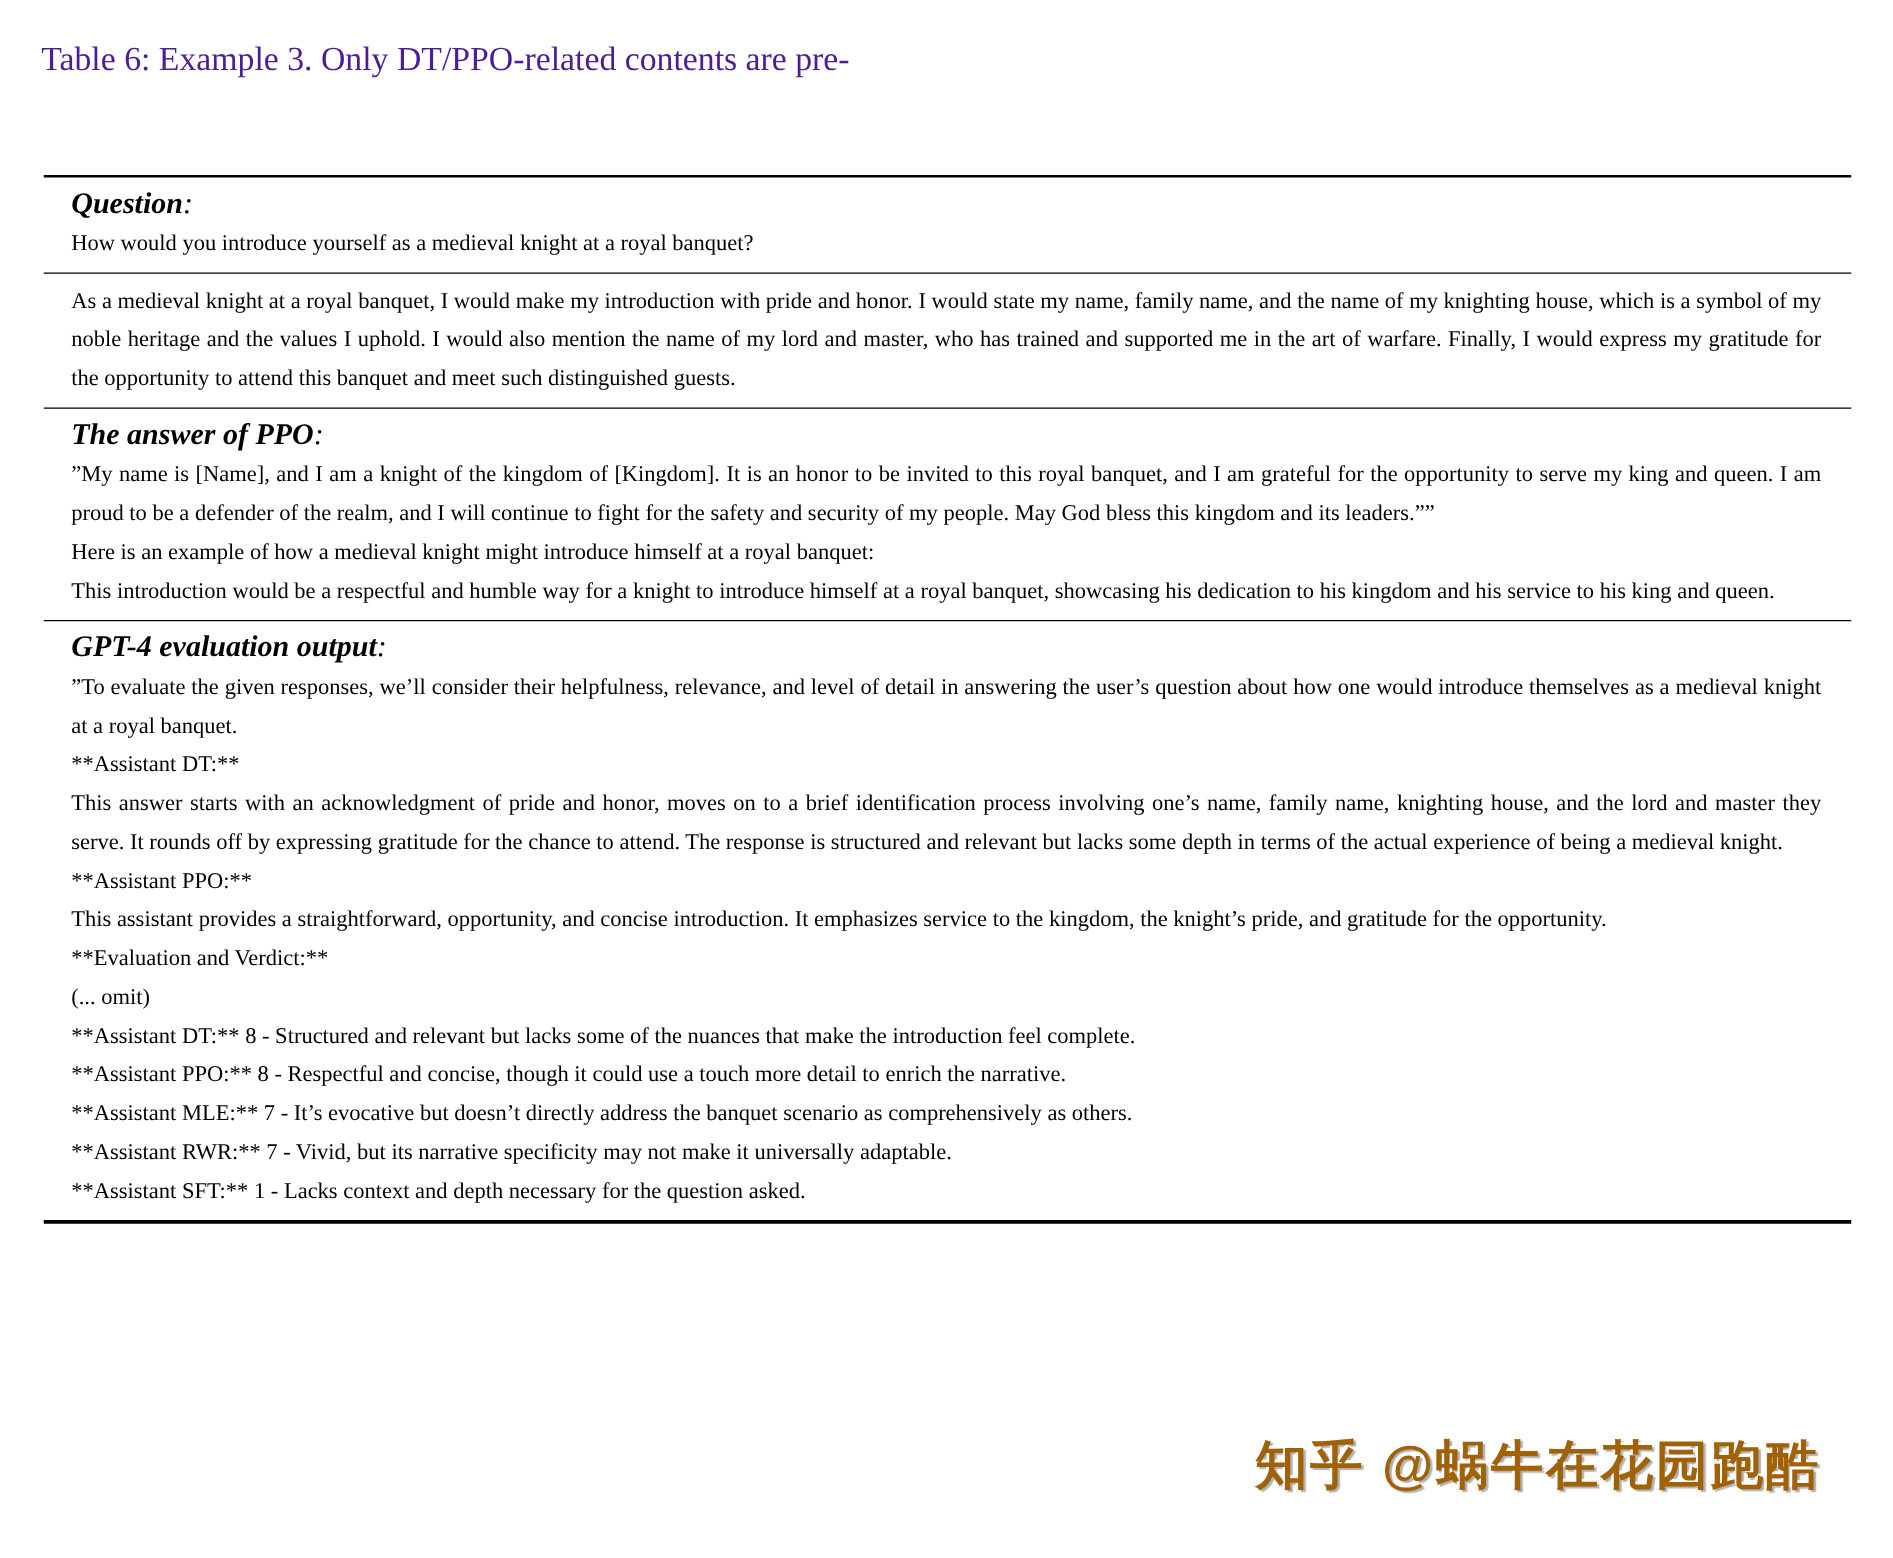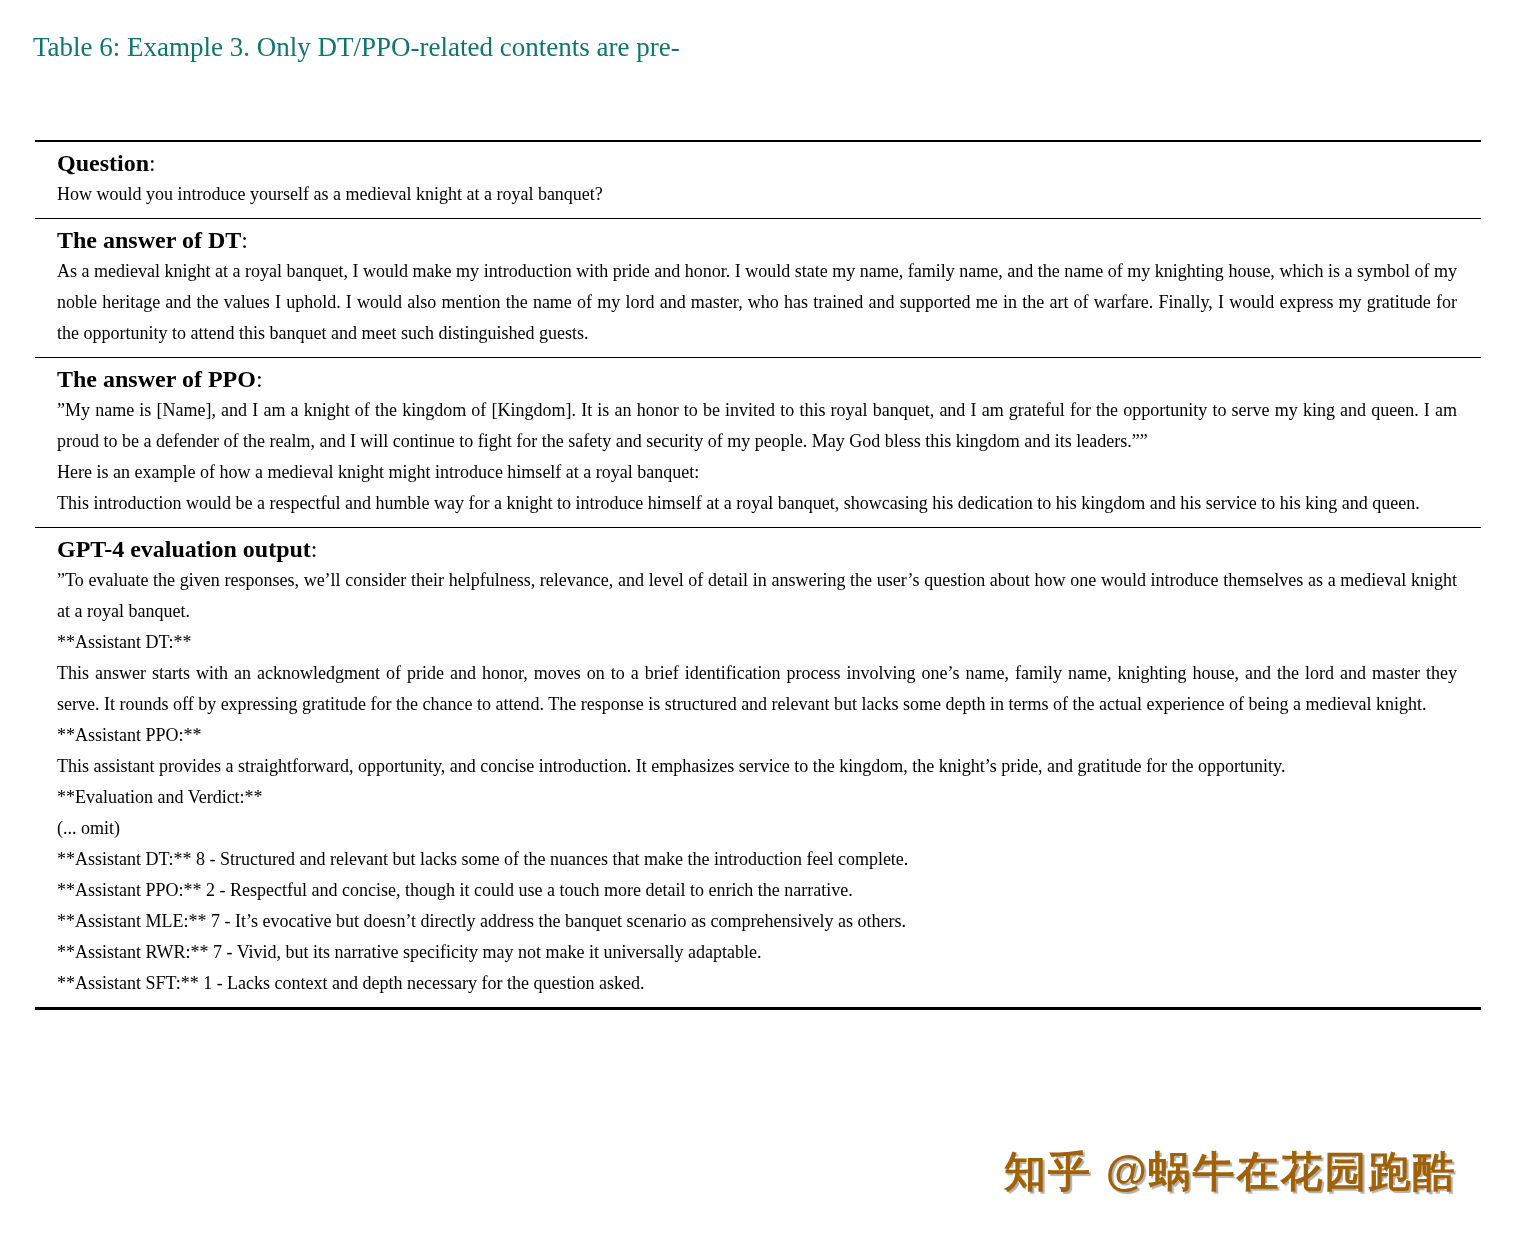--- a/index.html
+++ b/index.html
@@ -16,41 +16,42 @@
     font-family: "Liberation Serif", "DejaVu Serif", serif;
     color: #000000;
   }
   .caption {
     position: absolute;
     left: 33px;
     top: 28px;
     width: 760px;
     font-size: 27px;
     line-height: 38px;
-    color: #0f766e;
+    color: #4c1d95;
   }
   .ptable {
     position: absolute;
     left: 35px;
     top: 140px;
     width: 1446px;
     border-top: 2px solid #000000;
     border-bottom: 3px solid #000000;
     box-sizing: border-box;
   }
   .row {
     padding: 6px 24px 8px 22px;
     border-bottom: 1.5px solid #000000;
   }
   .row:last-child {
     border-bottom: none;
   }
   .row-heading {
     font-size: 24px;
     line-height: 31px;
+    font-style: italic;
   }
   .hd {
     font-weight: bold;
   }
   .para {
     font-size: 18px;
     line-height: 31px;
     text-align: justify;
     color: #000000;
   }
@@ -79,21 +80,20 @@
   <div class="ptable">
 
     <section class="row">
       <div class="row-heading"><span class="hd">Question</span><span>:</span></div>
       <div>
           <div class="para">How would you introduce yourself as a medieval knight at a royal banquet?</div>
         </div>
     </section>
 
     <section class="row">
-      <div class="row-heading"><span class="hd">The answer of DT</span><span>:</span></div>
       <div>
           <div class="para">As a medieval knight at a royal banquet, I would make my introduction with pride and honor. I would state my name, family name, and the name of my knighting house, which is a symbol of my noble heritage and the values I uphold. I would also mention the name of my lord and master, who has trained and supported me in the art of warfare. Finally, I would express my gratitude for the opportunity to attend this banquet and meet such distinguished guests.</div>
         </div>
     </section>
 
     <section class="row">
       <div class="row-heading"><span class="hd">The answer of PPO</span><span>:</span></div>
       <div>
           <div class="para">”My name is [Name], and I am a knight of the kingdom of [Kingdom]. It is an honor to be invited to this royal banquet, and I am grateful for the opportunity to serve my king and queen. I am proud to be a defender of the realm, and I will continue to fight for the safety and security of my people. May God bless this kingdom and its leaders.””</div>
           <div class="para">Here is an example of how a medieval knight might introduce himself at a royal banquet:</div>
@@ -105,21 +105,21 @@
       <div class="row-heading"><span class="hd">GPT-4 evaluation output</span><span>:</span></div>
       <div>
           <div class="para">”To evaluate the given responses, we’ll consider their helpfulness, relevance, and level of detail in answering the user’s question about how one would introduce themselves as a medieval knight at a royal banquet.</div>
           <div class="para">**Assistant DT:**</div>
           <div class="para">This answer starts with an acknowledgment of pride and honor, moves on to a brief identification process involving one’s name, family name, knighting house, and the lord and master they serve. It rounds off by expressing gratitude for the chance to attend. The response is structured and relevant but lacks some depth in terms of the actual experience of being a medieval knight.</div>
           <div class="para">**Assistant PPO:**</div>
           <div class="para">This assistant provides a straightforward, opportunity, and concise introduction. It emphasizes service to the kingdom, the knight’s pride, and gratitude for the opportunity.</div>
           <div class="para">**Evaluation and Verdict:**</div>
           <div class="para">(... omit)</div>
           <div class="para">**Assistant DT:** 8 - Structured and relevant but lacks some of the nuances that make the introduction feel complete.</div>
-          <div class="para">**Assistant PPO:** 2 - Respectful and concise, though it could use a touch more detail to enrich the narrative.</div>
+          <div class="para">**Assistant PPO:** 8 - Respectful and concise, though it could use a touch more detail to enrich the narrative.</div>
           <div class="para">**Assistant MLE:** 7 - It’s evocative but doesn’t directly address the banquet scenario as comprehensively as others.</div>
           <div class="para">**Assistant RWR:** 7 - Vivid, but its narrative specificity may not make it universally adaptable.</div>
           <div class="para">**Assistant SFT:** 1 - Lacks context and depth necessary for the question asked.</div>
         </div>
     </section>
 
   </div>
 
   <div class="watermark">知乎 @蜗牛在花园跑酷</div>
 

